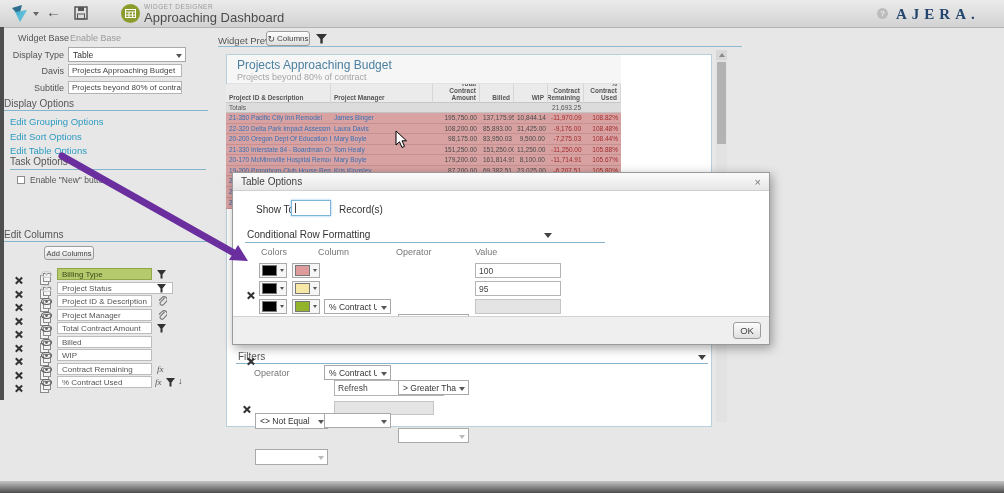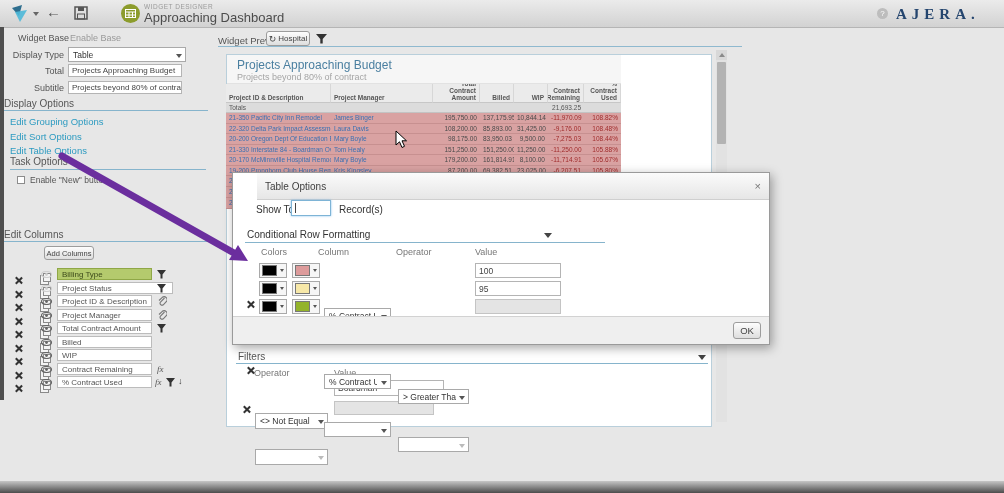--- a/index.html
+++ b/index.html
@@ -52,21 +52,21 @@
   .hcell{background:#ebebeb;border-right:1px solid #d7d7d7;border-bottom:1px solid #c7c7c7;
     font-weight:bold;color:#555;display:flex;align-items:flex-end;}
   .num{text-align:right;justify-content:flex-end;}
   .c1{width:105px;} .c2{width:102px;} .c3{width:47px;} .c4{width:34px;} .c5{width:34px;} .c6{width:36px;} .c7{width:37px;}
   .totrow .tcell{background:#dcdcdc;color:#555;border-bottom:1px solid #c3c3c3;height:10px;line-height:8px;}
   .drow .tcell{background:#d9a2a2;border-bottom:1px solid #c79090;height:10.5px;line-height:8.5px;}
   .t-id{color:#3a70b2;} .t-num{color:#4a4a4a;text-align:right;} .t-red{color:#a02c2c;text-align:right;}
   
   .modal{background:#fff;border:1px solid #9a9a9a;box-shadow:2px 3px 10px rgba(0,0,0,.35);box-sizing:border-box;}
   .modalbar{background:linear-gradient(#fbfbfb,#e6e6e6);border-bottom:1px solid #cfcfcf;
-    display:flex;align-items:center;font-size:10px;color:#3f3f3f;padding:13px 8px;box-sizing:border-box;margin-left:24px;}
+    display:flex;align-items:center;font-size:10px;color:#3f3f3f;padding:4px 8px;box-sizing:border-box;}
   .closex{margin-left:auto;color:#777;font-size:11px;cursor:pointer;}
   .gridhdr{font-size:9px;color:#777;}
   .swatchbtn{background:#f6f6f6;border:1px solid #a9a9a9;display:flex;align-items:center;padding:0 2px;box-sizing:border-box;}
   .swatch{width:13px;height:9px;border:1px solid #777;}
   .sw-caret{width:0;height:0;border-left:2.5px solid transparent;border-right:2.5px solid transparent;border-top:3.5px solid #555;margin-left:3px;}
   .disabledbox{background:#e4e4e4;border:1px solid #c4c4c4;box-sizing:border-box;}
   .modalfooter{background:#efefef;border-top:1px solid #d2d2d2;}
   .arrowhdr{width:0;height:0;border-left:4px solid transparent;border-right:4px solid transparent;border-top:5px solid #444;}
   
   .sb-track{background:#e2e2e2;}
@@ -113,21 +113,21 @@
   
   <div class="abs lbl" style="left:3px;top:33px;width:66px">Widget Base</div>
   <div class="abs val-gray" style="left:70px;top:33px">Enable Base</div>
 
   <div class="abs lbl" style="left:0;top:50px;width:64px">Display Type</div>
   <div class="abs selectbox" style="left:68px;top:47px;width:118px;height:15px">
     <span>Table</span>
     <span class="sel-caret"></span>
   </div>
 
-  <div class="abs lbl" style="left:0;top:66px;width:64px">Total</div>
+  <div class="abs lbl" style="left:0;top:66px;width:64px">Davis</div>
   <div class="abs inputbox" style="left:68px;top:64px;width:114px;height:13px">
     <span>Projects Approaching Budget</span>
   </div>
 
   <div class="abs lbl" style="left:0;top:83px;width:64px">Subtitle</div>
   <div class="abs inputbox" style="left:68px;top:81px;width:114px;height:13px">
     <span>Projects beyond 80% of contract</span>
   </div>
 
   <div class="abs sechdr" style="left:4px;top:98px">Display Options</div>
@@ -248,21 +248,21 @@
     <svg class="abs" style="left:166px;top:2px" width="9" height="9">
         <polygon points="0,0 9,0 5.5,4.5 5.5,8.5 3.5,8.5 3.5,4.5" fill="#333"></polygon>
       </svg>
     <span class="downarrow abs" style="left:178px;top:1px">↓</span>
   </div>
 
   
   <div class="abs" style="left:218px;top:35px;font-size:9.5px;color:#555">Widget Preview</div>
   <div class="abs btn" style="left:266px;top:31px;width:44px;height:15px;gap:2px">
     <span style="font-size:9px;color:#444">↻</span>
-    <span>Hospital</span>
+    <span>Columns</span>
   </div>
   <svg class="abs" style="left:316px;top:34px" width="11" height="10">
       <polygon points="0,0 11,0 6.7,5 6.7,9.5 4.3,9.5 4.3,5" fill="#333"></polygon>
     </svg>
   <div class="abs" style="left:218px;top:46px;width:524px;height:1px;background:#8fb9cf"></div>
 
   
   <div class="abs sb-track" style="left:716px;top:50px;width:11px;height:372px">
     <div class="sb-btn" style="width:11px;height:10px">
         <span class="sb-up"></span>
@@ -365,21 +365,21 @@
   <div class="abs secline" style="left:236px;top:363px;width:472px"></div>
   <div class="abs gridhdr" style="left:254px;top:368px">Operator</div>
   <div class="abs gridhdr" style="left:334px;top:368px">Value</div>
 
   <span class="xicon abs" style="left:243px;top:384px"></span>
   <div class="abs selectbox" style="left:255px;top:380px;width:73px;height:16px">
     <span>&lt;&gt; Not Equal</span>
     <span class="sel-caret"></span>
   </div>
   <div class="abs inputbox" style="left:334px;top:380px;width:110px;height:16px;font-size:8.5px">
-    <span>Boardman</span>
+    <span>Refresh</span>
   </div>
   <div class="abs selectbox" style="left:255px;top:400px;width:73px;height:16px">
     <span class="sel-caret dim"></span>
   </div>
   <div class="abs disabledbox" style="left:334px;top:401px;width:100px;height:14px"></div>
 
   
   <div class="abs modal" style="left:232px;top:172px;width:538px;height:173px">
     <div class="modalbar" style="height:18px">
       <span>Table Options</span>

